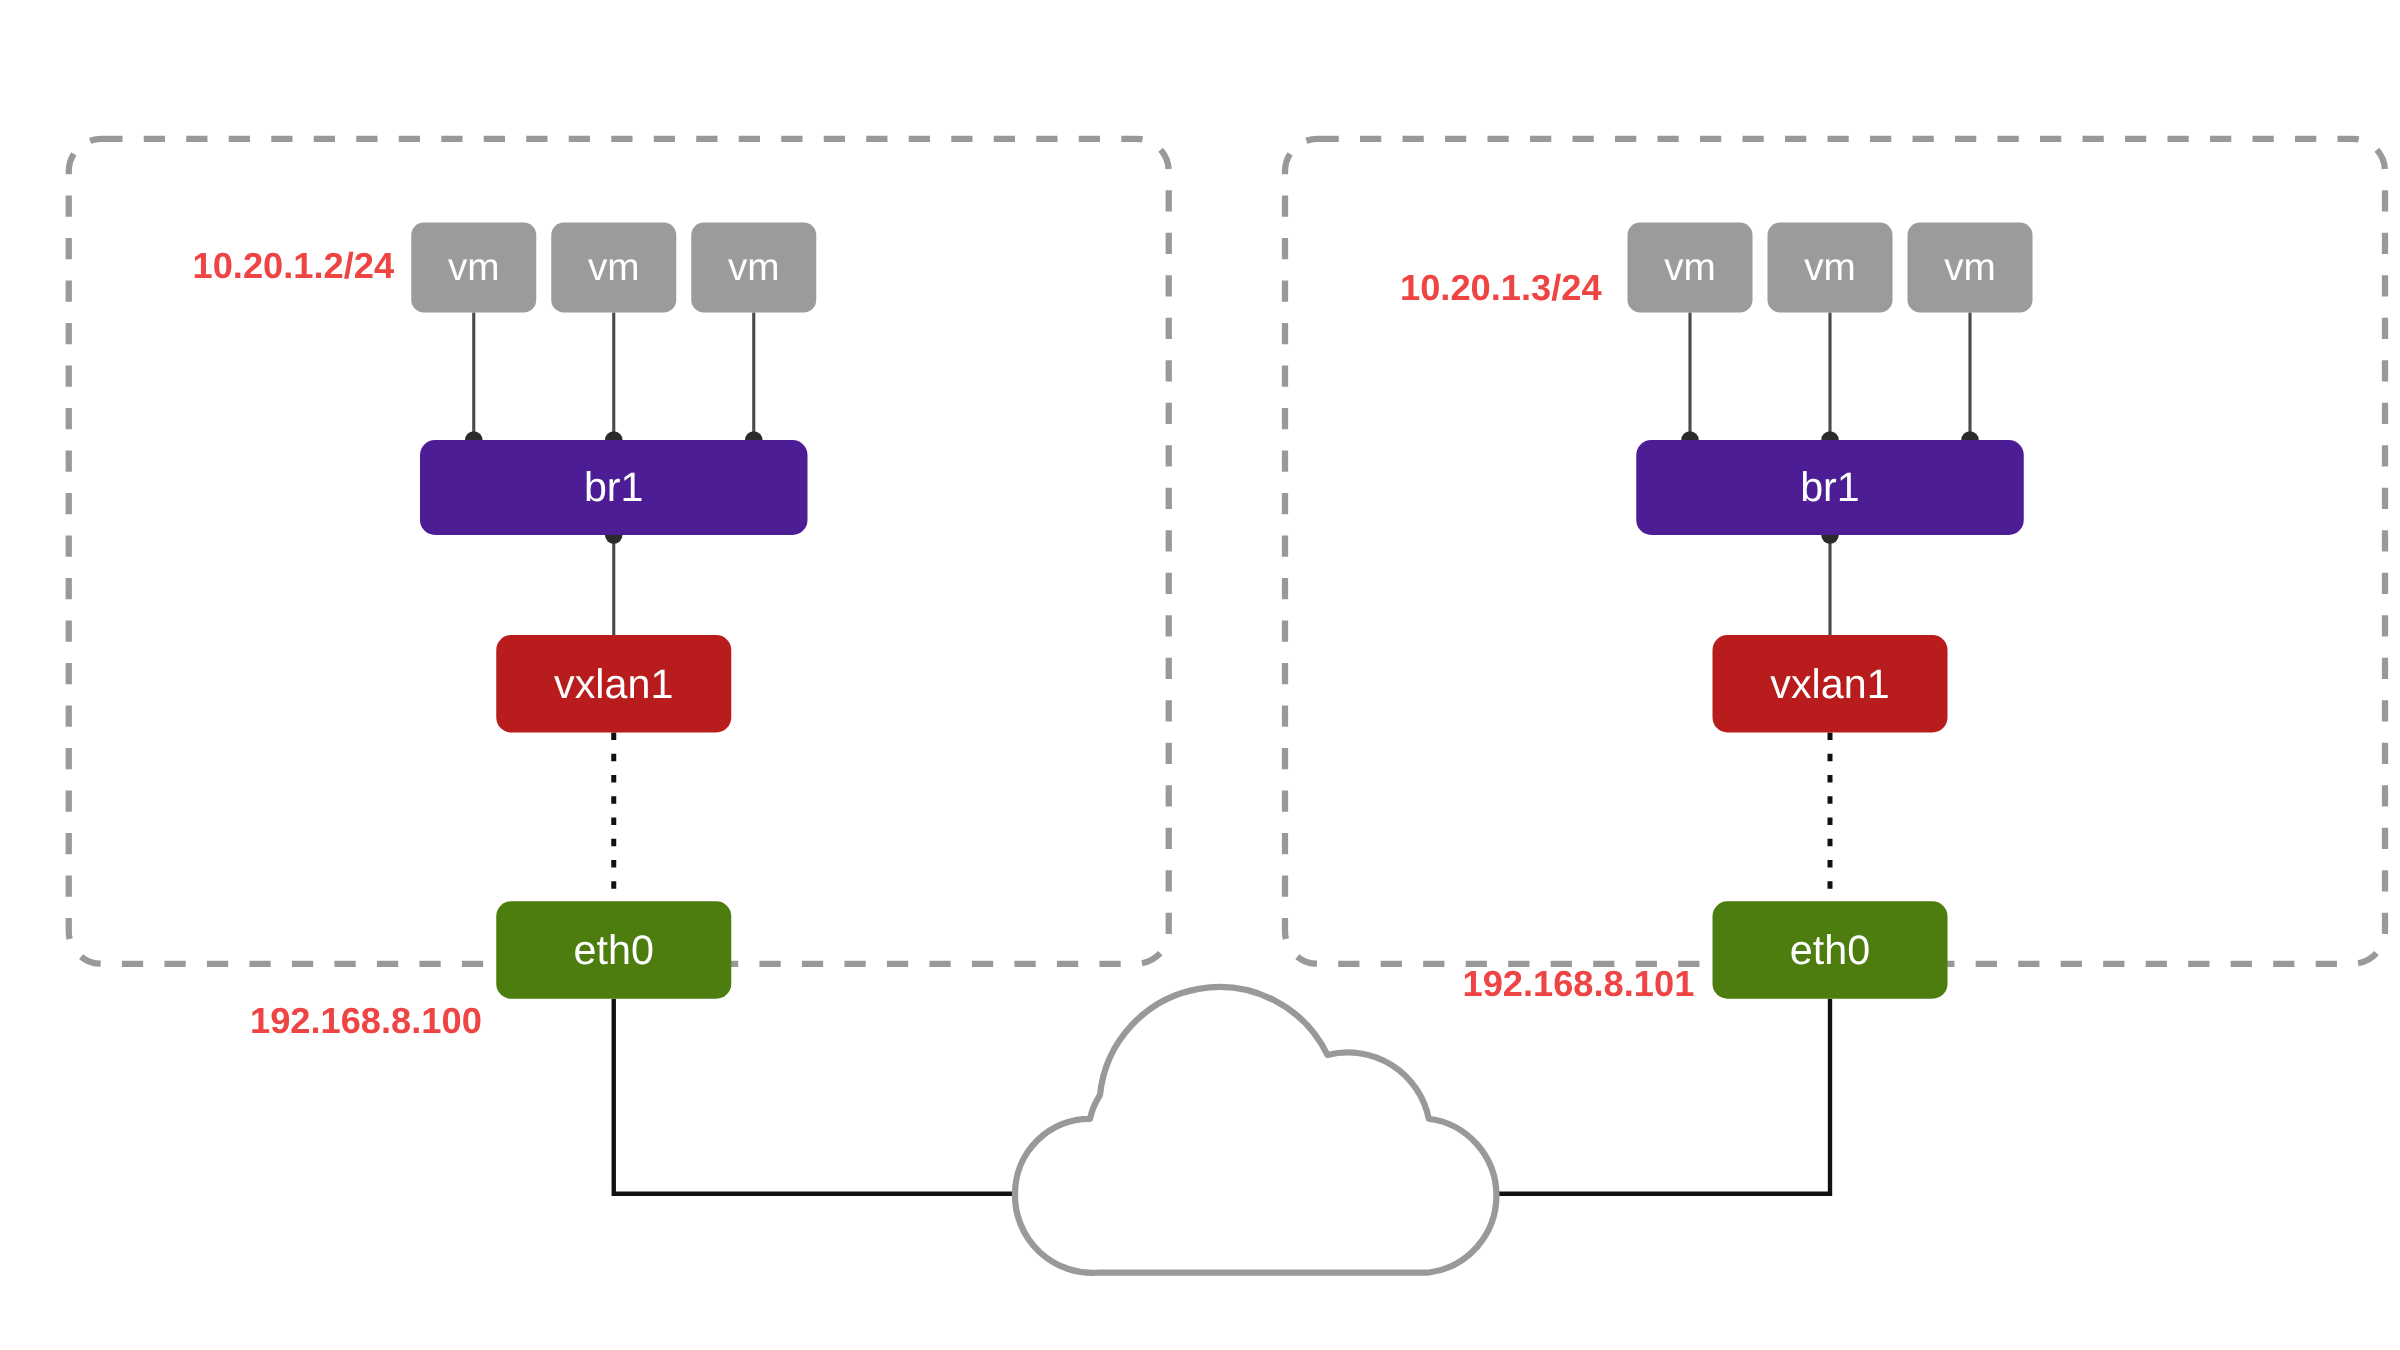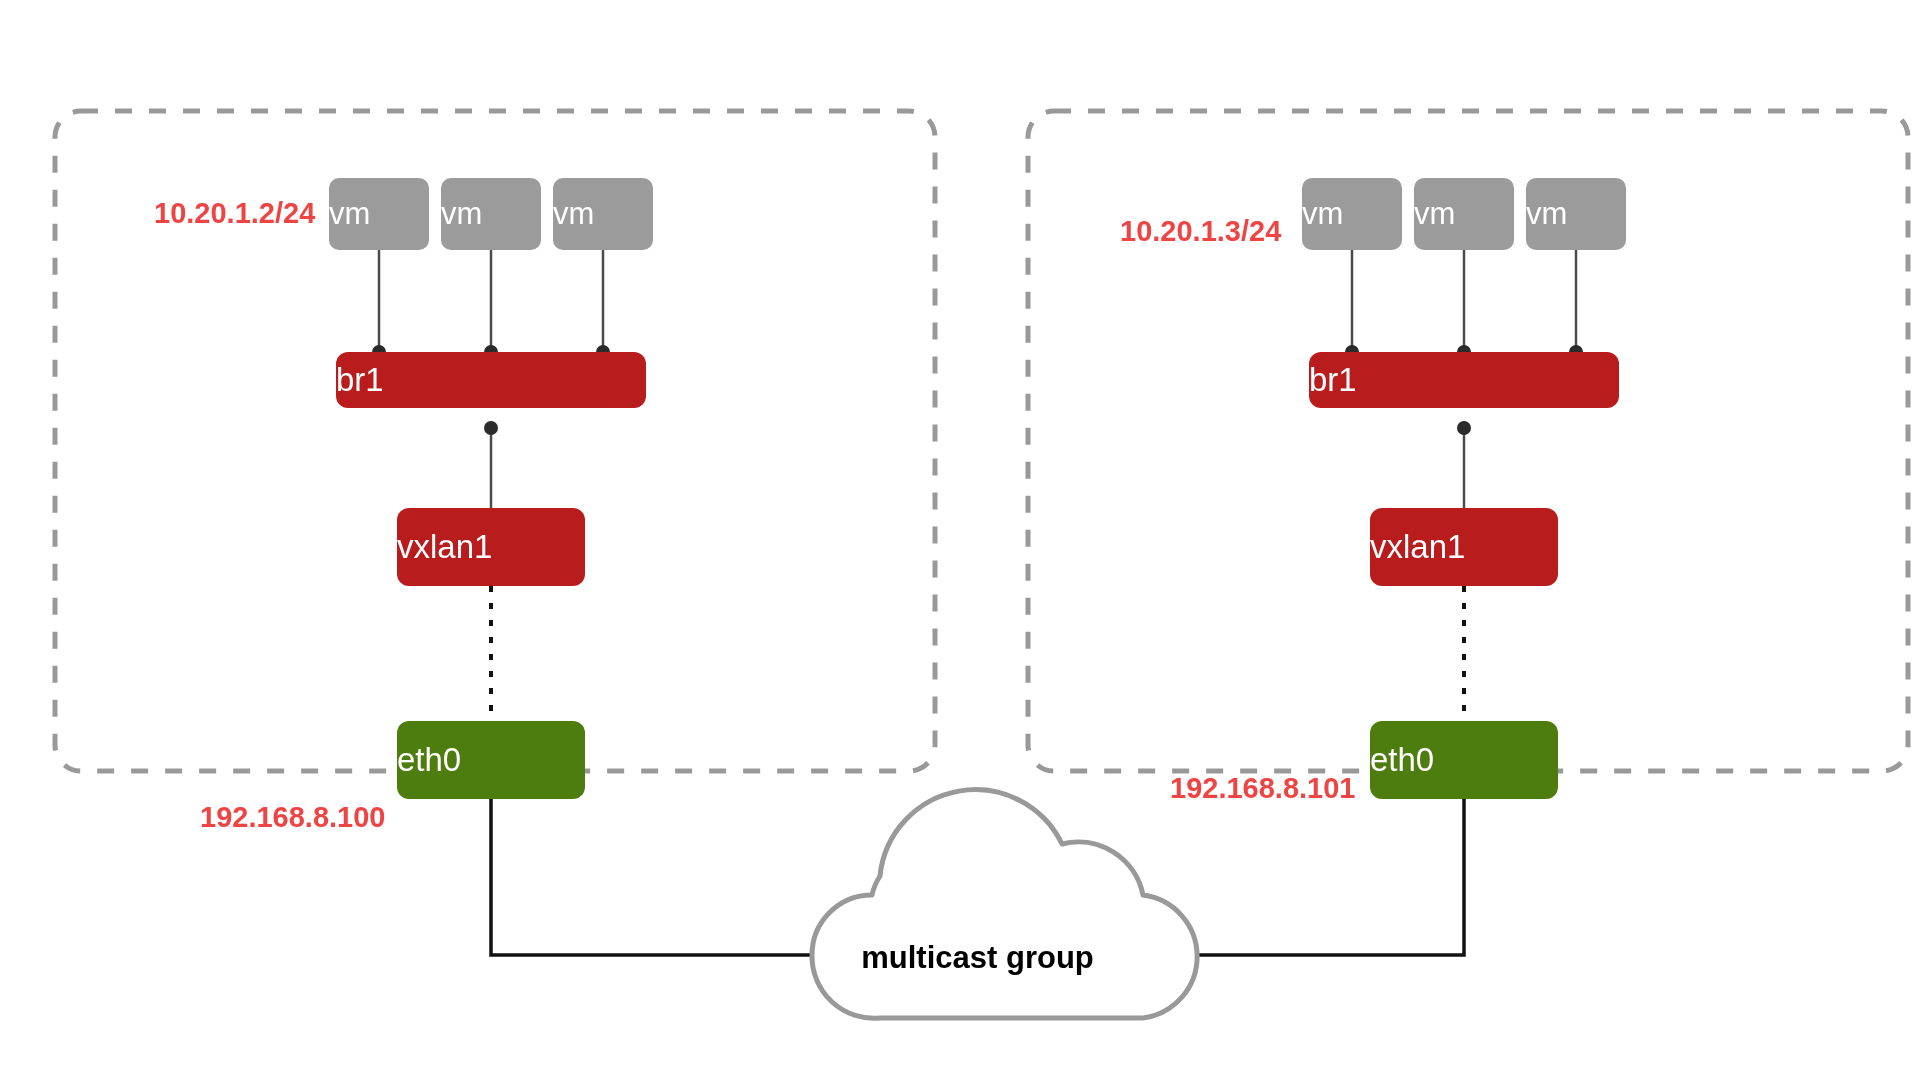--- a/index.html
+++ b/index.html
@@ -25,36 +25,37 @@
     left: 0;
     top: 0;
     width: 1920px;
     height: 1080px;
   }
   
   .node {
     position: absolute;
     display: flex;
     align-items: center;
+    justify-content: center;
     color: #ffffff;
     box-sizing: border-box;
     user-select: none;
   }
   .node-vm {
     width: 100px;
     height: 72px;
     border-radius: 10px;
     background: #9b9b9b;
     font-size: 31px;
   }
   .node-br {
     width: 310px;
-    height: 56px;
+    height: 76px;
     border-radius: 12px;
-    background: #b91c1c;
+    background: #4c1d95;
     font-size: 33px;
   }
   .node-vxlan {
     width: 188px;
     height: 78px;
     border-radius: 12px;
     background: #b91c1c;
     font-size: 33px;
   }
   .node-eth {
@@ -182,15 +183,14 @@
   <div class="node node-vxlan" style="left:1370px; top:508px;">
     <span>vxlan1</span>
   </div>
 
   <div class="node node-eth" style="left:1370px; top:721px;">
     <span>eth0</span>
   </div>
 
   <div class="ip-label" style="left:1170px; top:772px;">192.168.8.101</div>
 
-  <div class="cloud-text" style="left:812px; top:940px; width:331px;">multicast group</div>
 
 </div>
 
 </body></html>

